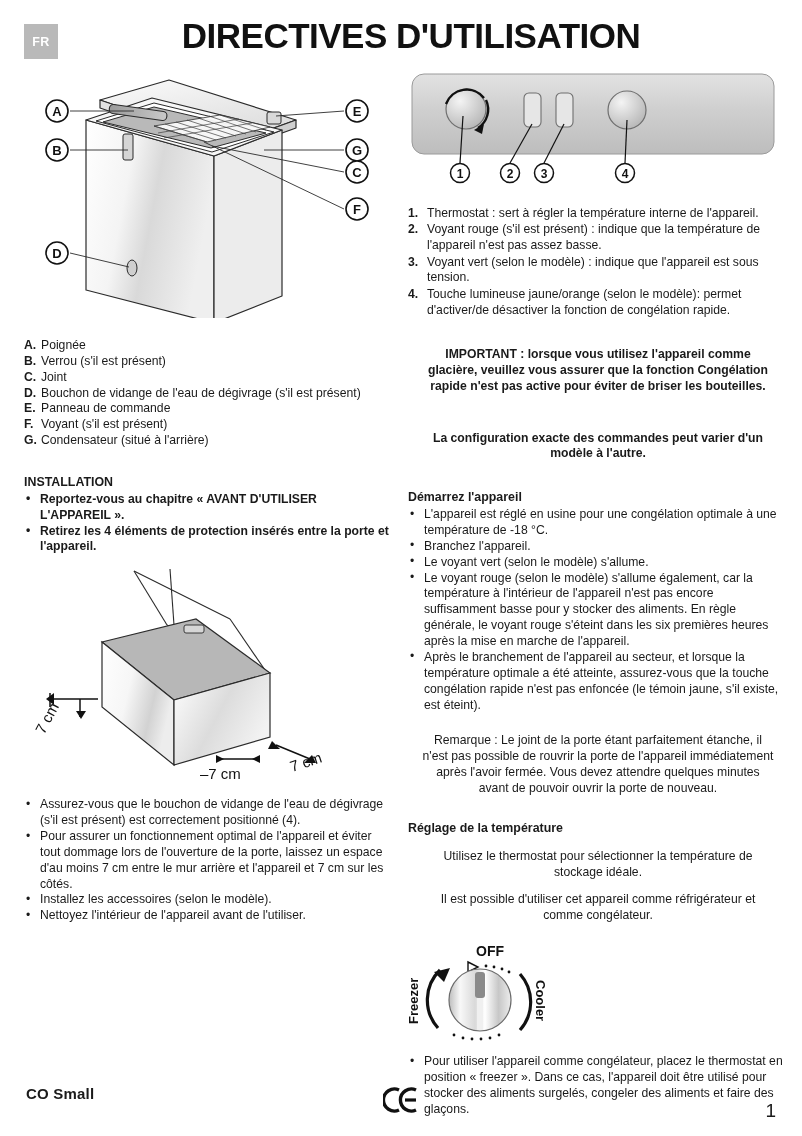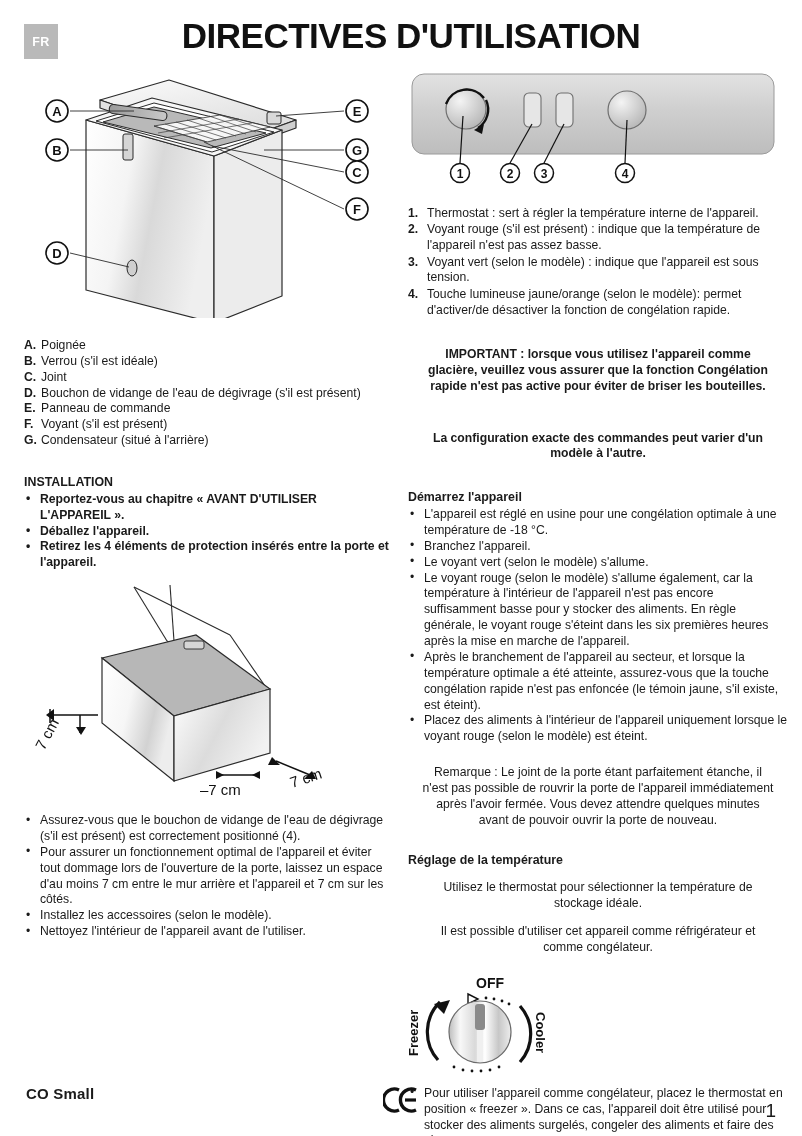--- a/index.html
+++ b/index.html
@@ -285,21 +285,21 @@
 
     <div class="spacer-20"></div>
 
     <ul class="legend-list">
       <li>
         <span class="k">A.</span>
         <span class="v">Poignée</span>
       </li>
       <li>
         <span class="k">B.</span>
-        <span class="v">Verrou (s'il est idéale)</span>
+        <span class="v">Verrou (s'il est présent)</span>
       </li>
       <li>
         <span class="k">C.</span>
         <span class="v">Joint</span>
       </li>
       <li>
         <span class="k">D.</span>
         <span class="v">Bouchon de vidange de l'eau de dégivrage (s'il est présent)</span>
       </li>
       <li>
@@ -315,21 +315,20 @@
         <span class="v">Condensateur (situé à l'arrière)</span>
       </li>
     </ul>
 
     <div class="spacer-26"></div>
 
     <div>
       <div class="sec-title">INSTALLATION</div>
       <ul class="bullets bold hang">
         <li>Reportez-vous au chapitre « AVANT D'UTILISER L'APPAREIL ».</li>
-        <li>Déballez l'appareil.</li>
         <li>Retirez les 4 éléments de protection insérés entre la porte et l'appareil.</li>
       </ul>
     </div>
 
     <div class="spacer-12"></div>
 
     <div class="fig">
       <svg width="366" height="222" viewBox="0 0 366 222">
         <defs>
           <linearGradient id="boxFront" x1="0" y1="0" x2="1" y2="0.4">
@@ -484,21 +483,20 @@
     <div class="spacer-16"></div>
 
     <div>
       <div class="sec-title">Démarrez l'appareil</div>
       <ul class="bullets hang">
         <li>L'appareil est réglé en usine pour une congélation optimale à une température de -18 °C.</li>
         <li>Branchez l'appareil.</li>
         <li>Le voyant vert (selon le modèle) s'allume.</li>
         <li>Le voyant rouge (selon le modèle) s'allume également, car la température à l'intérieur de l'appareil n'est pas encore suffisamment basse pour y stocker des aliments. En règle générale, le voyant rouge s'éteint dans les six premières heures après la mise en marche de l'appareil.</li>
         <li>Après le branchement de l'appareil au secteur, et lorsque la température optimale a été atteinte, assurez-vous que la touche congélation rapide n'est pas enfoncée (le témoin jaune, s'il existe, est éteint).</li>
-        <li>Placez des aliments à l'intérieur de l'appareil uniquement lorsque le voyant rouge (selon le modèle) est éteint.</li>
       </ul>
     </div>
 
     <div class="spacer-8"></div>
 
     <p class="body-text">Remarque : Le joint de la porte étant parfaitement étanche, il n'est pas possible de rouvrir la porte de l'appareil immédiatement après l'avoir fermée. Vous devez attendre quelques minutes avant de pouvoir ouvrir la porte de nouveau.</p>
 
     <div class="spacer-12"></div>
 
     <div>

